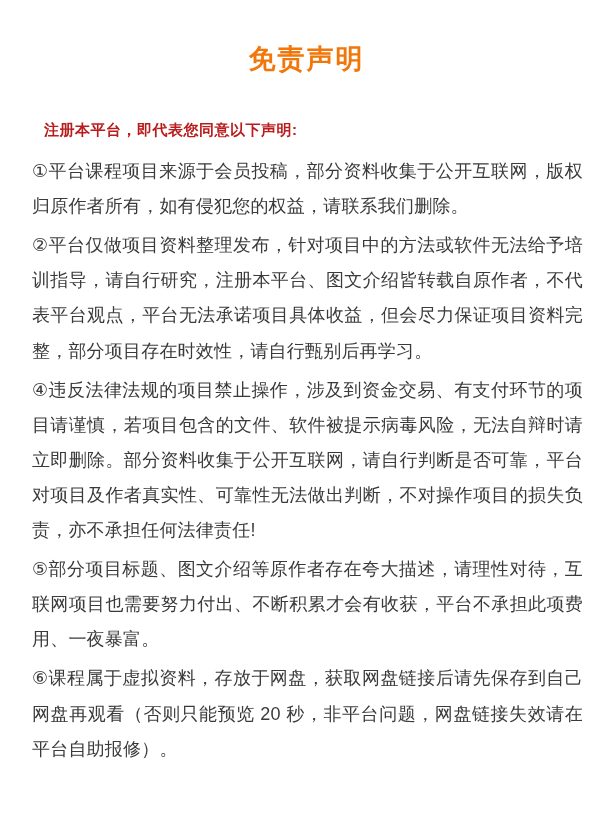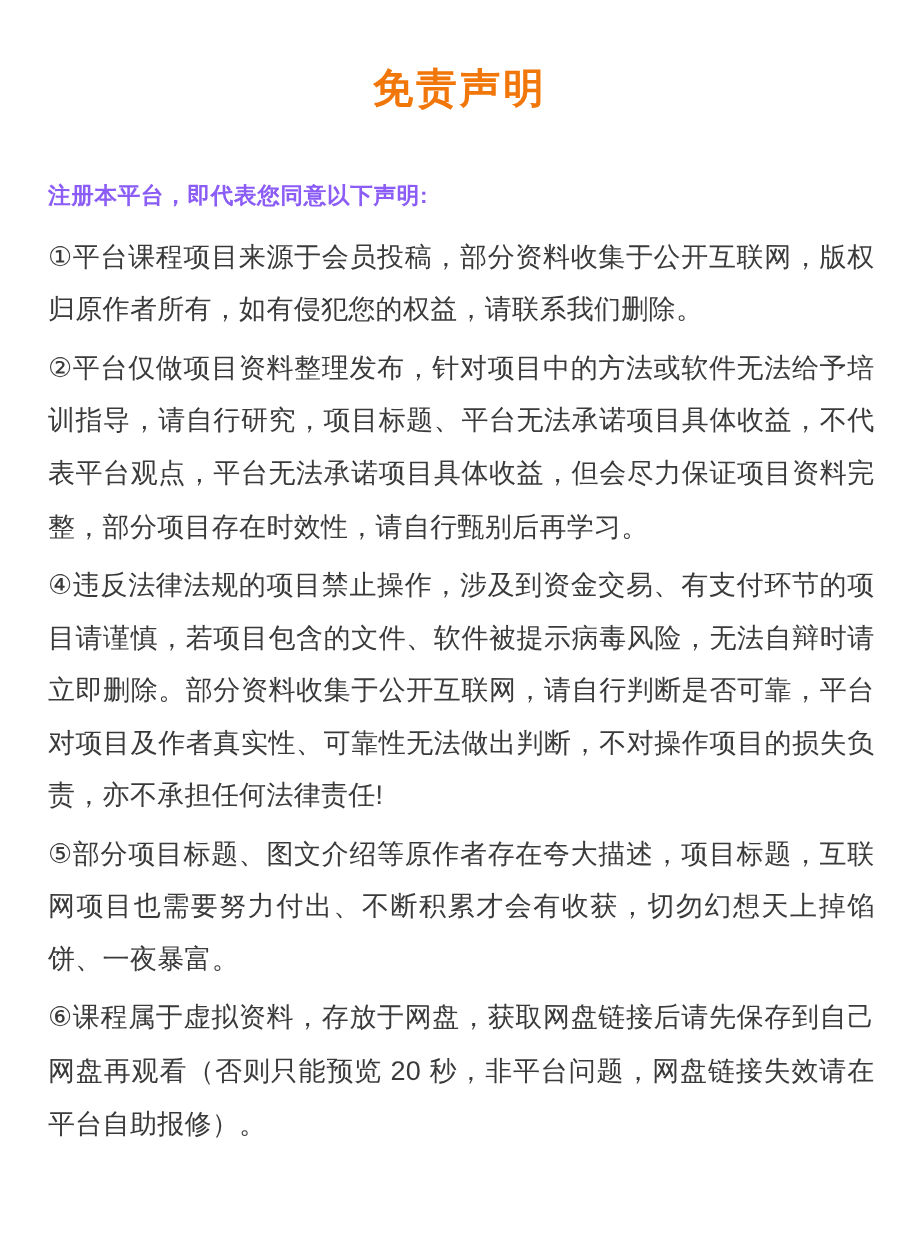--- a/index.html
+++ b/index.html
@@ -24,24 +24,24 @@
   .doc-title {
     text-align: center;
     color: #F2770A;
     font-size: 27px;
     font-weight: bold;
     letter-spacing: 2px;
     margin: 12px 0 0 0;
     line-height: 1.3;
   }
   .subtitle {
-    color: #8b5cf6;
+    color: #b91c1c;
     font-size: 15px;
     font-weight: bold;
-    margin: 44px 0 0 4px;
+    margin: 44px 0 0 16px;
     letter-spacing: 0.5px;
   }
   .clauses {
     margin-top: 14px;
   }
   .clause {
     font-size: 18px;
     line-height: 1.95;
     color: #3a3a3a;
     margin: 0 0 4px 0;
@@ -55,19 +55,19 @@
 <body>
 
 <div class="page">
 
   <h1 class="doc-title">免责声明</h1>
 
   <p class="subtitle">注册本平台，即代表您同意以下声明:</p>
 
   <div class="clauses">
     <p class="clause">①平台课程项目来源于会员投稿，部分资料收集于公开互联网，版权归原作者所有，如有侵犯您的权益，请联系我们删除。</p>
-    <p class="clause">②平台仅做项目资料整理发布，针对项目中的方法或软件无法给予培训指导，请自行研究，项目标题、平台无法承诺项目具体收益，不代表平台观点，平台无法承诺项目具体收益，但会尽力保证项目资料完整，部分项目存在时效性，请自行甄别后再学习。</p>
+    <p class="clause">②平台仅做项目资料整理发布，针对项目中的方法或软件无法给予培训指导，请自行研究，注册本平台、图文介绍皆转载自原作者，不代表平台观点，平台无法承诺项目具体收益，但会尽力保证项目资料完整，部分项目存在时效性，请自行甄别后再学习。</p>
     <p class="clause">④违反法律法规的项目禁止操作，涉及到资金交易、有支付环节的项目请谨慎，若项目包含的文件、软件被提示病毒风险，无法自辩时请立即删除。部分资料收集于公开互联网，请自行判断是否可靠，平台对项目及作者真实性、可靠性无法做出判断，不对操作项目的损失负责，亦不承担任何法律责任!</p>
-    <p class="clause">⑤部分项目标题、图文介绍等原作者存在夸大描述，项目标题，互联网项目也需要努力付出、不断积累才会有收获，切勿幻想天上掉馅饼、一夜暴富。</p>
+    <p class="clause">⑤部分项目标题、图文介绍等原作者存在夸大描述，请理性对待，互联网项目也需要努力付出、不断积累才会有收获，平台不承担此项费用、一夜暴富。</p>
     <p class="clause">⑥课程属于虚拟资料，存放于网盘，获取网盘链接后请先保存到自己网盘再观看（否则只能预览 20 秒，非平台问题，网盘链接失效请在平台自助报修）。</p>
   </div>
 
 </div>
 
 </body></html>

